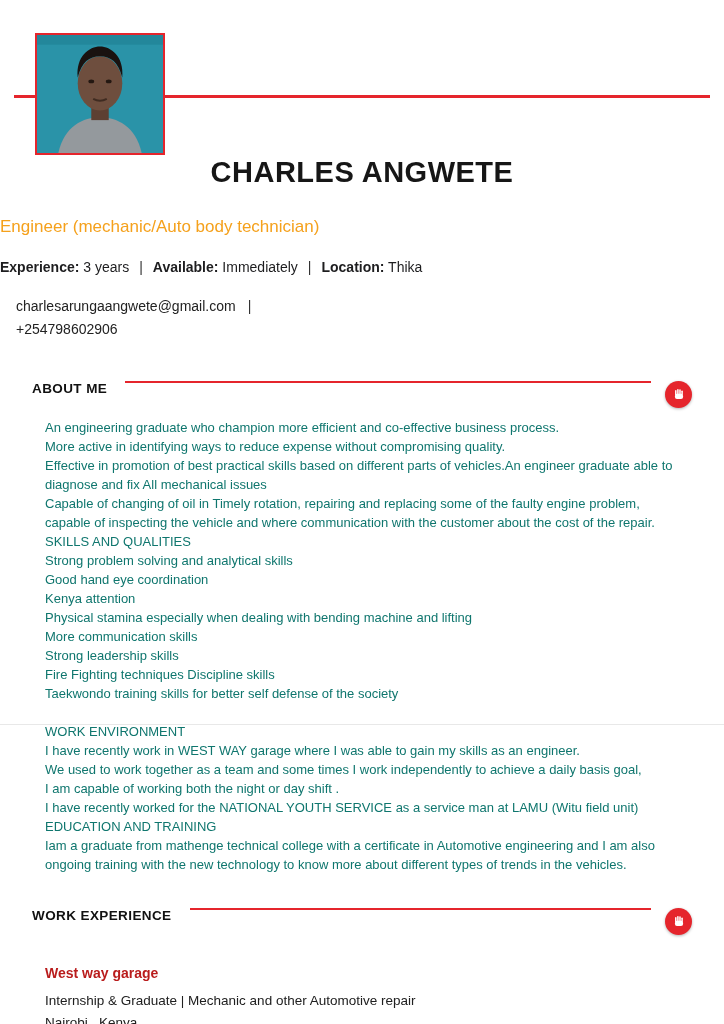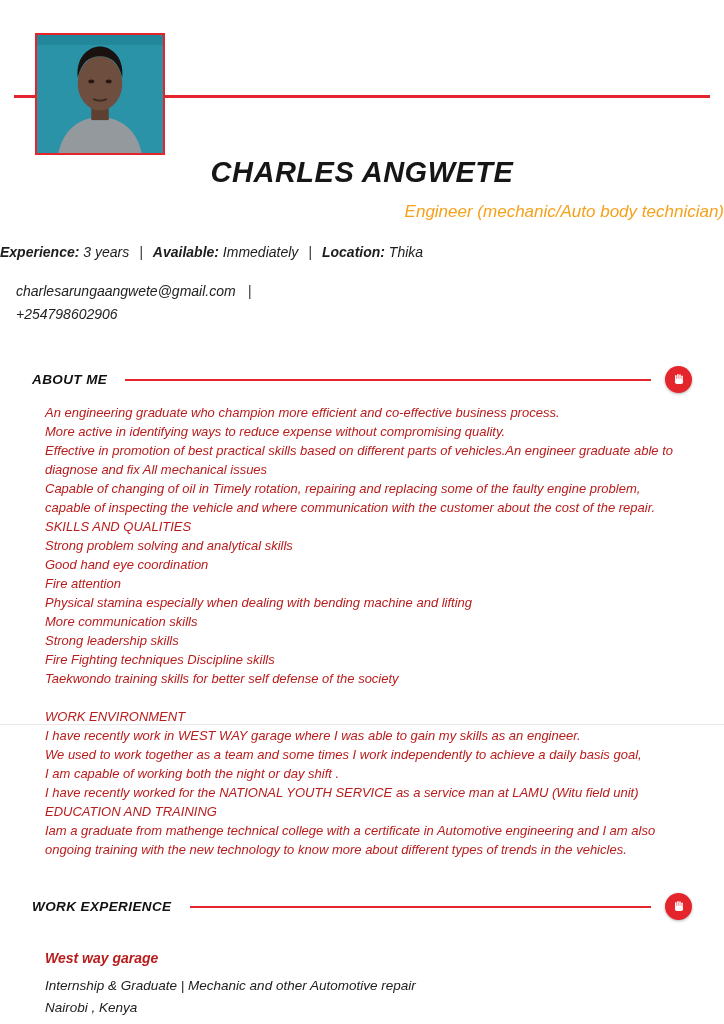--- a/index.html
+++ b/index.html
@@ -12,63 +12,62 @@
   html,body{background:#fff;}
   body{
     width:724px;height:1024px;
     font-family:"Liberation Sans", sans-serif;
     color:var(--ink);
     position:relative;overflow:hidden;
   }
   .page{
     position:relative;width:724px;height:724px;background:#fff;
     outline:1px solid #e8e8e8;
-    font-style:italic;
   }
   .top-line{
     position:absolute;top:95px;left:14px;right:14px;height:3px;
     background:var(--red);z-index:1;
   }
   .photo{
     position:absolute;top:33px;left:35px;width:130px;height:122px;
     border:2px solid var(--red);background:var(--teal);z-index:2;overflow:hidden;
   }
   .photo svg{display:block;width:100%;height:100%;}
   h1.name{
     padding-top:156px;text-align:center;
     font-size:29px;font-weight:700;letter-spacing:.5px;color:#161616;
   }
   .job-title{
-    text-align:right;color:var(--orange);
-    font-size:17px;margin-top:13px;font-weight:400;padding-left:20px;
+    text-align:left;color:var(--orange);
+    font-size:17px;margin-top:28px;font-weight:400;
   }
   .meta{
     text-align:left;font-size:14px;margin-top:22px;color:var(--ink);
   }
   .meta b{font-weight:700;}
   .meta .pipe{margin:0 10px;color:#333;}
   .contact{margin:20px 16px 0;font-size:14px;line-height:23px;color:#222;}
   .contact .email-pipe{margin-left:12px;color:#333;}
   .section{margin:0 32px;}
   .section.about{margin-top:40px;}
   .section.work{margin-top:34px;}
-  .section-header{display:flex;align-items:center;}
+  .section-header{display:flex;}
   .section-title{
     font-weight:700;font-size:13.5px;letter-spacing:.4px;
     white-space:nowrap;color:#111;
   }
   .rule{flex:1;height:2px;background:var(--red);margin:0 14px 0 18px;}
   .badge{
     width:27px;height:27px;border-radius:50%;background:var(--red);
     display:flex;align-items:center;justify-content:center;
     flex:0 0 auto;box-shadow:0 1px 3px rgba(0,0,0,.3);
   }
   .about-body{
     margin:10px 0 0 13px;
-    font-size:13px;line-height:19px;color:#b91c1c;
+    font-size:13px;line-height:19px;color:#0f766e;
     max-width:632px;
   }
   .entry{margin:30px 0 0 13px;}
   .entry .company{font-weight:700;font-size:14px;color:#b91c1c;}
   .entry .detail{font-size:13.5px;line-height:21.5px;color:#202020;}
   .entry .detail.first{margin-top:9px;}
 </style>
 </head>
 <body>
 
@@ -120,21 +119,21 @@
       </span>
     </div>
     <div class="about-body">
         <div class="about-paragraph">An engineering graduate who champion more efficient and co-effective business process.</div>
         <div class="about-paragraph">More active in identifying ways to reduce expense without compromising quality.</div>
         <div class="about-paragraph">Effective in promotion of best practical skills based on different parts of vehicles.An engineer graduate able to diagnose and fix All mechanical issues</div>
         <div class="about-paragraph">Capable of changing of oil in Timely rotation, repairing and replacing some of the faulty engine problem, capable of inspecting the vehicle and where communication with the customer about the cost of the repair.</div>
         <div class="about-paragraph">SKILLS AND QUALITIES</div>
         <div class="about-paragraph">Strong problem solving and analytical skills</div>
         <div class="about-paragraph">Good hand eye coordination</div>
-        <div class="about-paragraph">Fire attention</div>
+        <div class="about-paragraph">Kenya attention</div>
         <div class="about-paragraph">Physical stamina especially when dealing with bending machine and lifting</div>
         <div class="about-paragraph">More communication skills</div>
         <div class="about-paragraph">Strong leadership skills</div>
         <div class="about-paragraph">Fire Fighting techniques Discipline skills</div>
         <div class="about-paragraph">Taekwondo training skills for better self defense of the society</div>
         <div class="about-paragraph">&nbsp;</div>
         <div class="about-paragraph">WORK ENVIRONMENT</div>
         <div class="about-paragraph">I have recently work in WEST WAY garage where I was able to gain my skills as an engineer.</div>
         <div class="about-paragraph">We used to work together as a team and some times I work independently to achieve a daily basis goal,</div>
         <div class="about-paragraph">I am capable of working both the night or day shift .</div>

